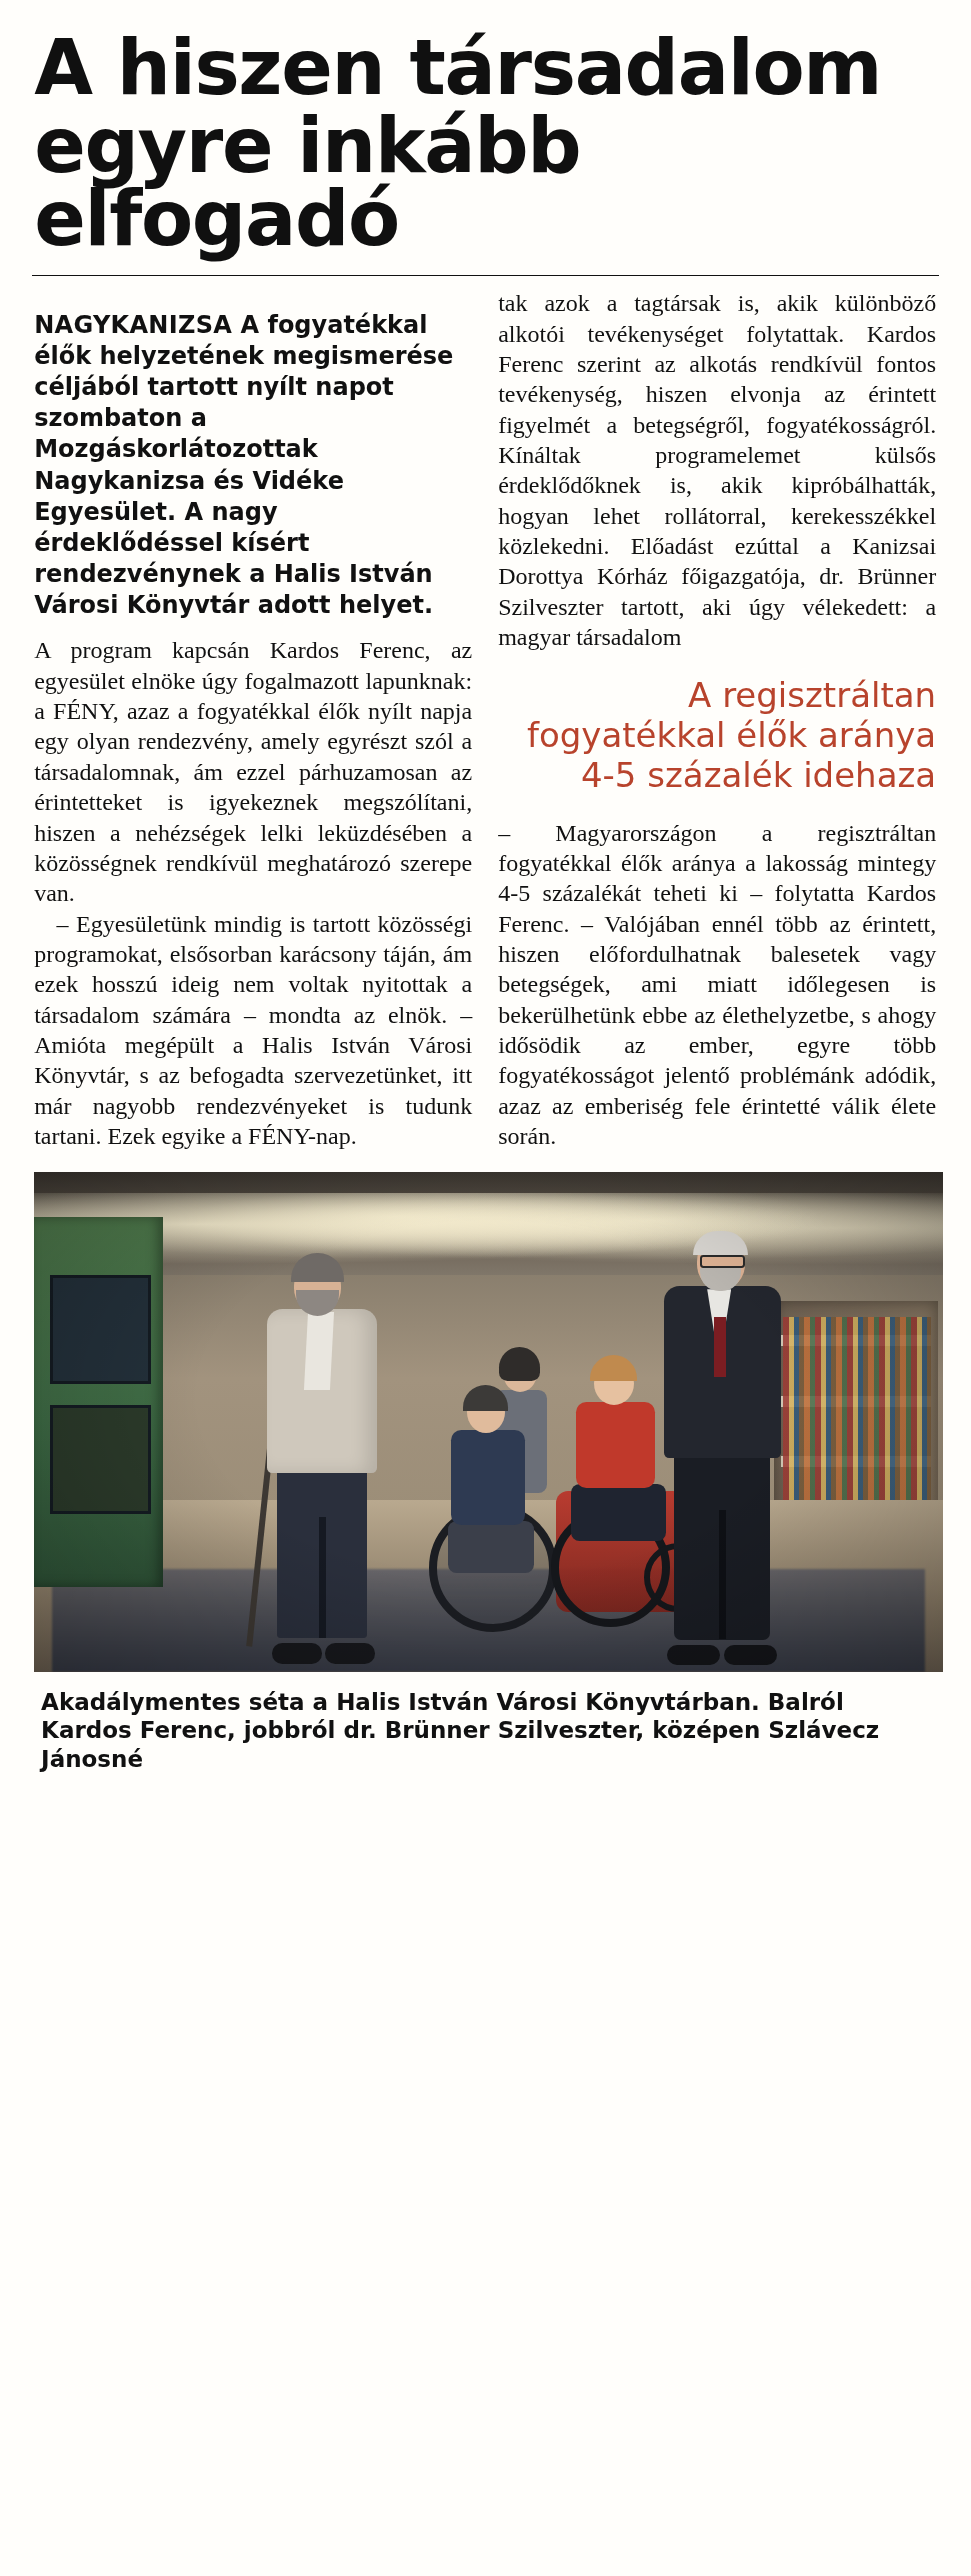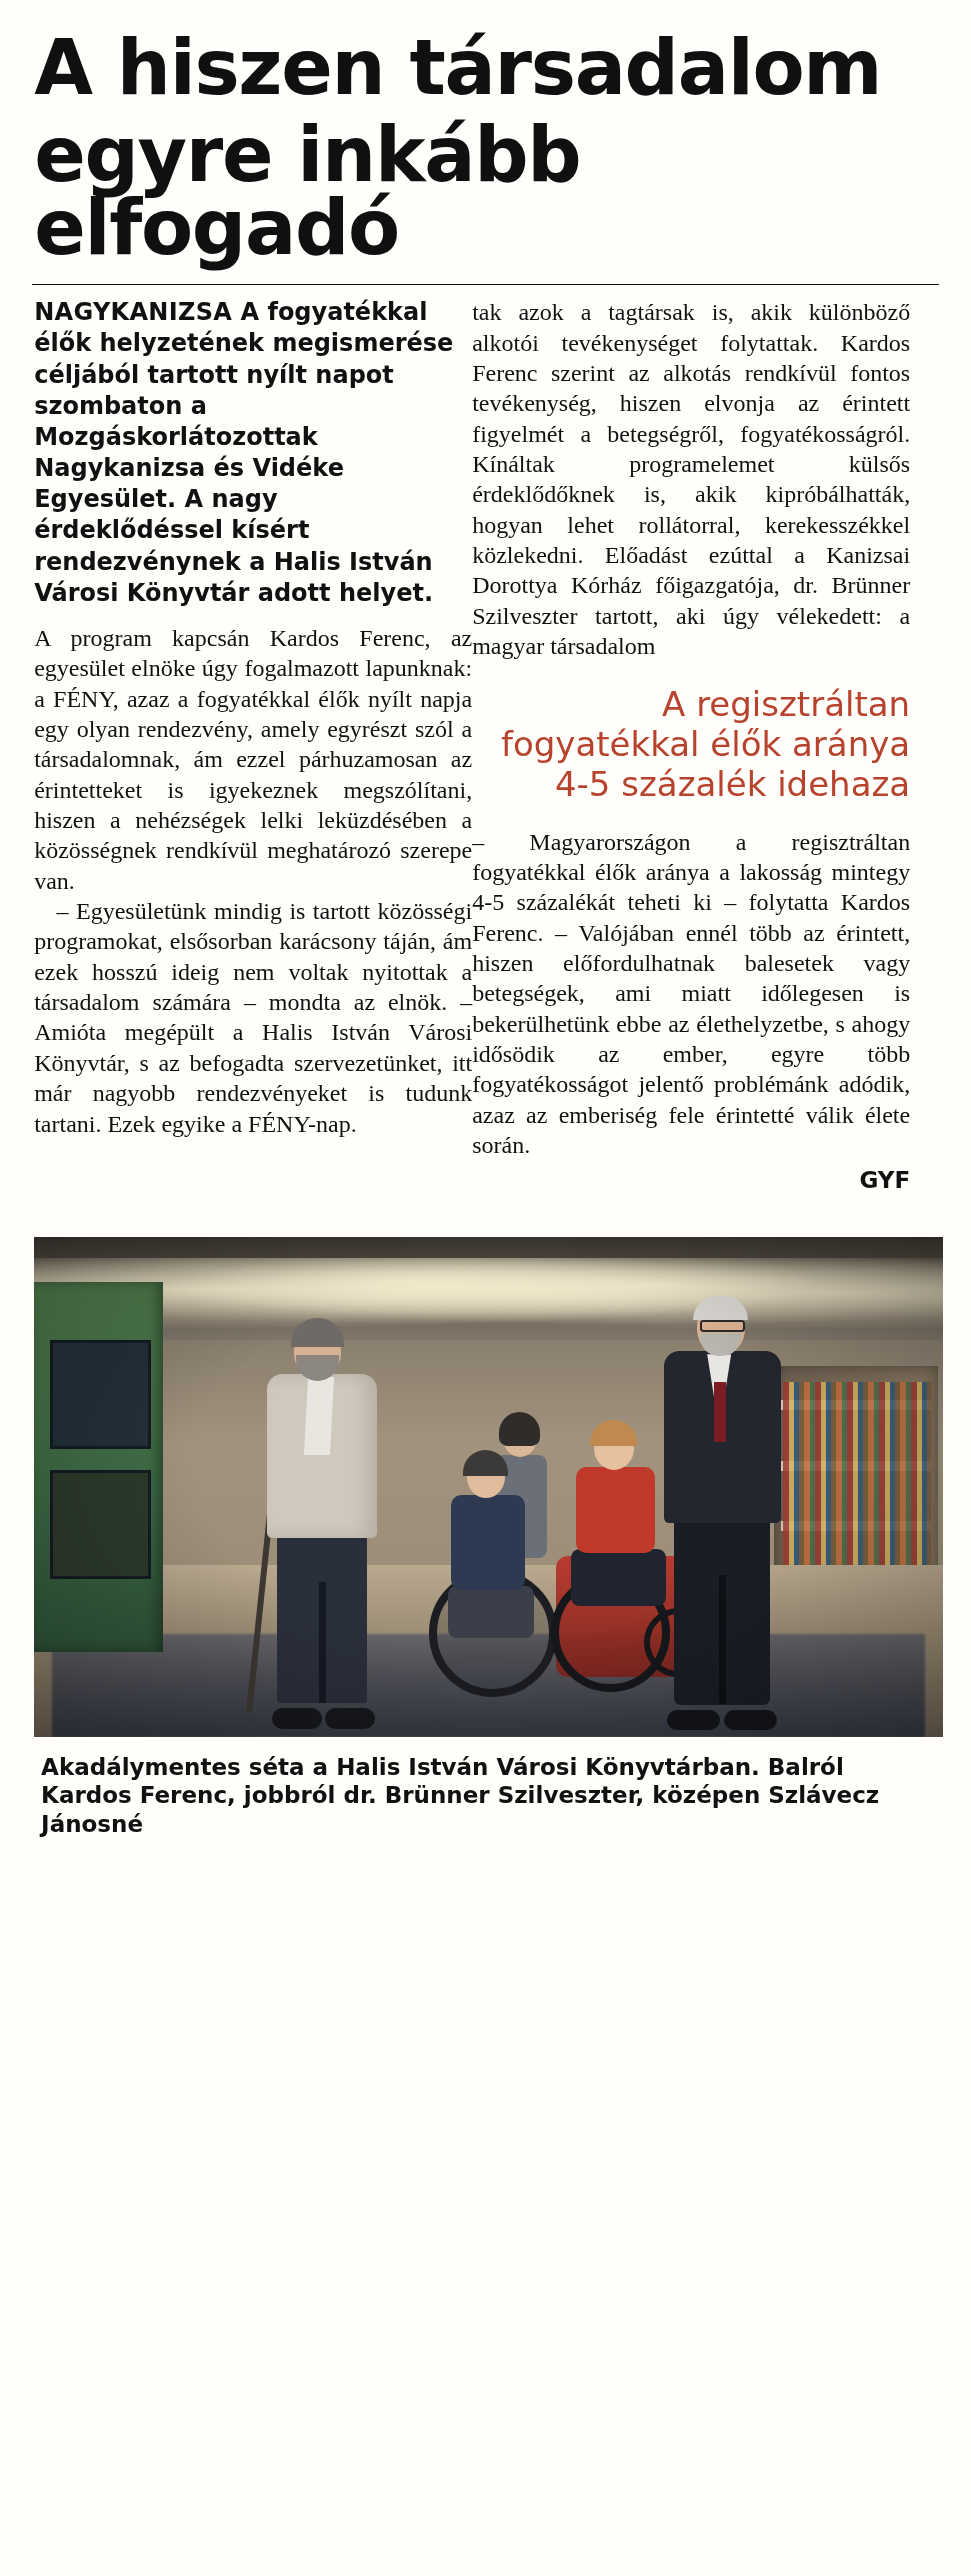--- a/index.html
+++ b/index.html
@@ -26,31 +26,33 @@
     font-family: "DejaVu Sans", sans-serif;
     font-weight: 700;
     font-size: 76px;
     line-height: 0.97;
     letter-spacing: -1.3px;
     color: #101010;
     margin: 8.6px 0 0 5.2px;
   }
   .headline .line2 {
     display: block;
-    margin-top: 13px;
+    margin-top: 4px;
   }
   .rule {
     border: 0;
     border-top: 1.7px solid #111;
     margin: 19px 3.4px 12px 3.4px;
   }
   .columns {
     display: flex;
+    gap: 26px;
     margin-top: 6px;
     padding: 0 5.2px;
+    align-items: flex-end;
   }
   .col {
     width: 438px;
   }
   .lead {
     font-family: "DejaVu Sans", sans-serif;
     font-weight: 700;
     font-size: 24px;
     line-height: 1.3;
     color: #111;
@@ -241,21 +243,20 @@
     <div class="col">
       <p class="lead"><span class="kicker">NAGYKANIZSA</span><span> A fogyatékkal élők helyzetének megismerése céljából tartott nyílt napot szombaton a Mozgáskorlátozottak Nagykanizsa és Vidéke Egyesület. A nagy érdeklődéssel kísért rendezvénynek a Halis István Városi Könyvtár adott helyet.</span></p>
       <p class="body">A program kapcsán Kardos Ferenc, az egyesület elnöke úgy fogalmazott lapunknak: a FÉNY, azaz a fogyatékkal élők nyílt napja egy olyan rendezvény, amely egyrészt szól a társadalomnak, ám ezzel párhuzamosan az érintetteket is igyekeznek megszólítani, hiszen a nehézségek lelki leküzdésében a közösségnek rendkívül meghatározó szerepe van.</p>
       <p class="body dash">– Egyesületünk mindig is tartott közösségi programokat, elsősorban karácsony táján, ám ezek hosszú ideig nem voltak nyitottak a társadalom számára – mondta az elnök. – Amióta megépült a Halis István Városi Könyvtár, s az befogadta szervezetünket, itt már nagyobb rendezvényeket is tudunk tartani. Ezek egyike a FÉNY-nap.</p>
     </div>
 
     <div class="col">
       <p class="body">tak azok a tagtársak is, akik különböző alkotói tevékenységet folytattak. Kardos Ferenc szerint az alkotás rendkívül fontos tevékenység, hiszen elvonja az érintett figyelmét a betegségről, fogyatékosságról. Kínáltak programelemet külsős érdeklődőknek is, akik kipróbálhatták, hogyan lehet rollátorral, kerekesszékkel közlekedni. Előadást ezúttal a Kanizsai Dorottya Kórház főigazgatója, dr. Brünner Szilveszter tartott, aki úgy vélekedett: a magyar társadalom</p>
       <p class="pullquote">A regisztráltan fogyatékkal élők aránya 4-5 százalék idehaza</p>
       <p class="body dash">– Magyarországon a regisztráltan fogyatékkal élők aránya a lakosság mintegy 4-5 százalékát teheti ki – folytatta Kardos Ferenc. – Valójában ennél több az érintett, hiszen előfordulhatnak balesetek vagy betegségek, ami miatt időlegesen is bekerülhetünk ebbe az élethelyzetbe, s ahogy idősödik az ember, egyre több fogyatékosságot jelentő problémánk adódik, azaz az emberiség fele érintetté válik élete során.</p>
-      <p class="byline">GYF</p>
     </div>
 
   </div>
 
   <div class="photo-wrap">
     <div class="photo">
       <div class="ceiling"></div>
       <div class="lights"></div>
       <div class="backwall"></div>
       <div class="shelf">

